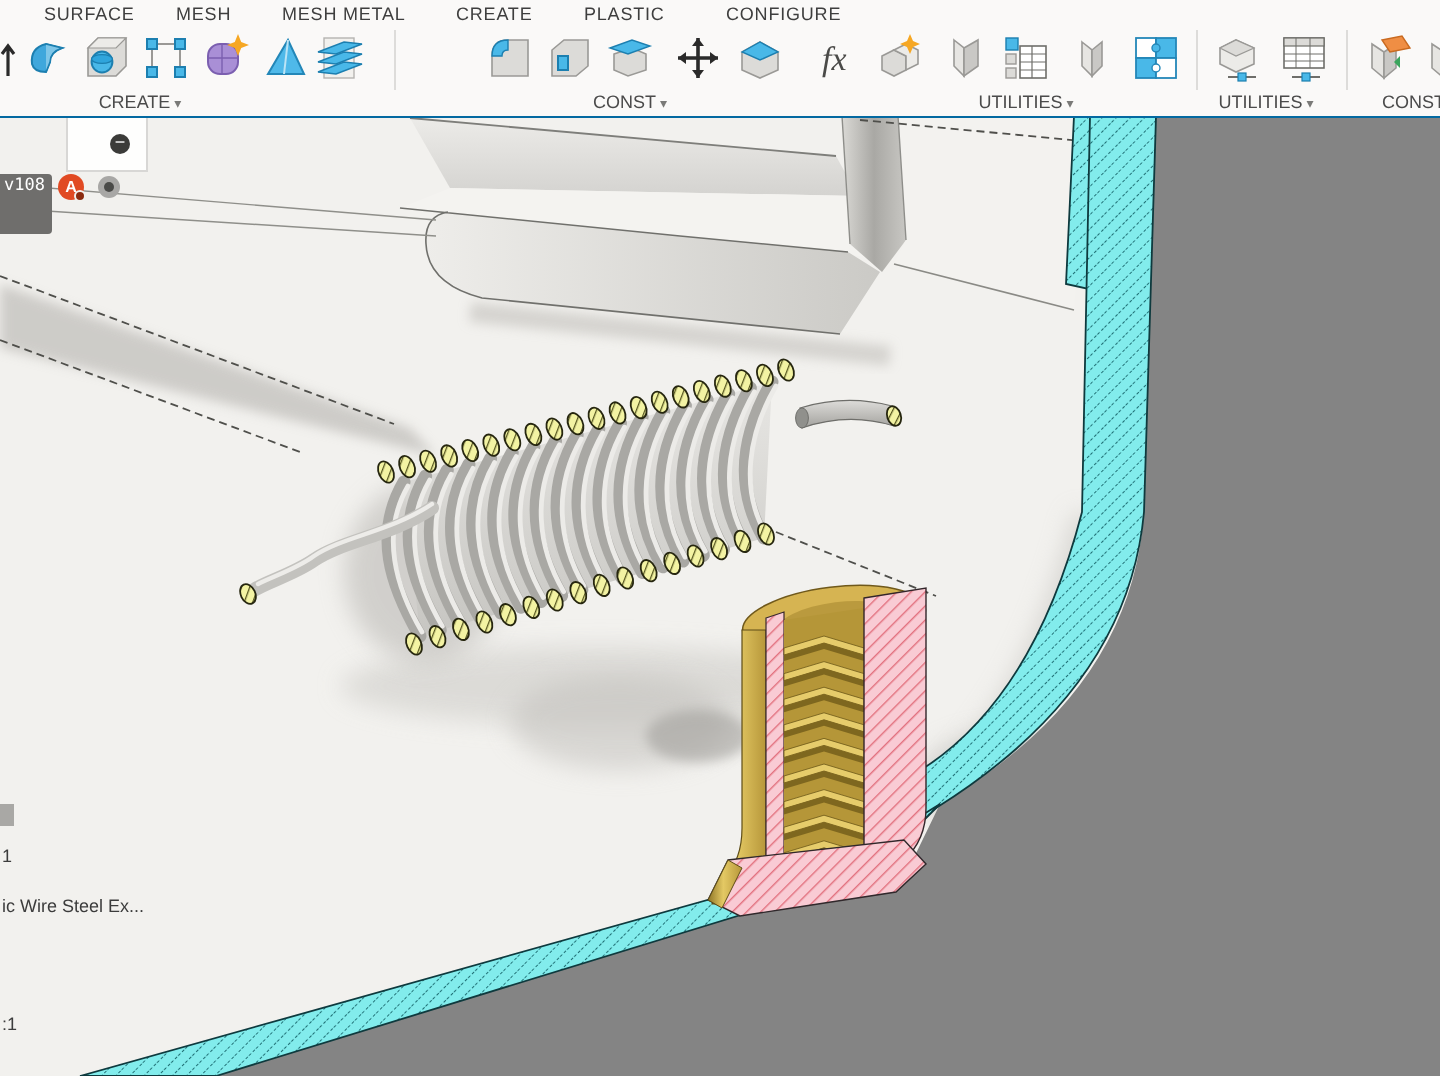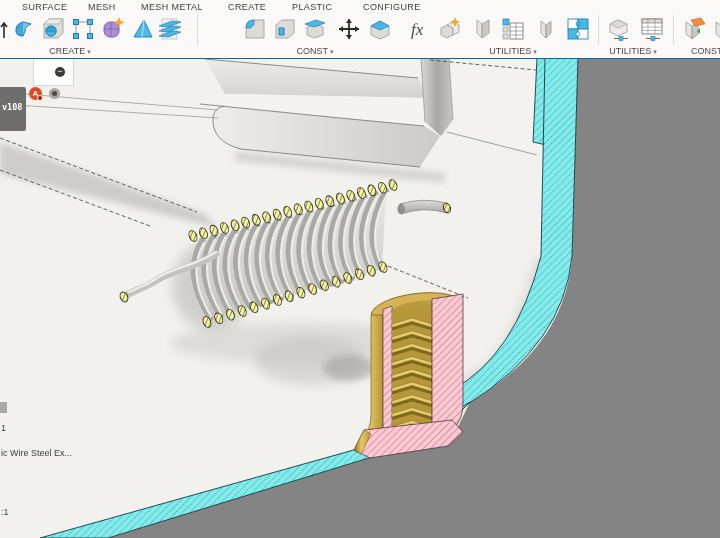--- a/index.html
+++ b/index.html
@@ -17,22 +17,22 @@
           text-align:center;}
   .glabel .caret{font-size:7px;color:#7A7A78;margin-left:2px;}
   
   #viewport{position:absolute;left:0;top:58px;width:720px;height:480px;}
   
   .frag{position:absolute;font-size:9px;color:#3C3C3C;white-space:nowrap;z-index:20;}
   #mini-popup{position:absolute;left:33px;top:58px;width:39px;height:27px;background:#FEFEFD;
               border:1px solid #D8D7D5;border-top:none;z-index:21;}
   #mini-popup .minus{position:absolute;right:8px;top:9px;width:10px;height:10px;border-radius:50%;
                      background:#3B3B39;color:#fff;font-size:9px;line-height:9px;text-align:center;}
-  #ver-badge{position:absolute;left:0;top:87px;height:30px;padding:14px 4px 0 2px;background:#6F6E6C;
-             color:#FFF;font-family:"DejaVu Sans Mono",monospace;font-size:8.5px;font-weight:bold;
+  #ver-badge{position:absolute;left:0;top:87px;height:30px;padding:0 4px 0 2px;background:#6F6E6C;
+             color:#FFF;font-family:"DejaVu Sans Mono",monospace;font-size:8.5px;font-weight:normal;
              line-height:13px;border-radius:0 2px 2px 0;z-index:21;}
   #avatar{position:absolute;left:29px;top:87px;width:13px;height:13px;border-radius:50%;
           background:#E14A23;color:#FFF;font-size:8px;font-weight:bold;text-align:center;
           line-height:13px;z-index:21;}
   #avatar .dot{position:absolute;right:-1px;bottom:-1px;width:4px;height:4px;border-radius:50%;
                background:#8B2B10;border:1px solid #F2F1EE;}
   #ring-icon{position:absolute;left:49px;top:88px;width:11px;height:11px;border-radius:50%;
              background:#A8A7A5;z-index:21;}
   #ring-icon::after{content:"";position:absolute;left:3px;top:3px;width:5px;height:5px;
                     border-radius:50%;background:#4A4A48;}

